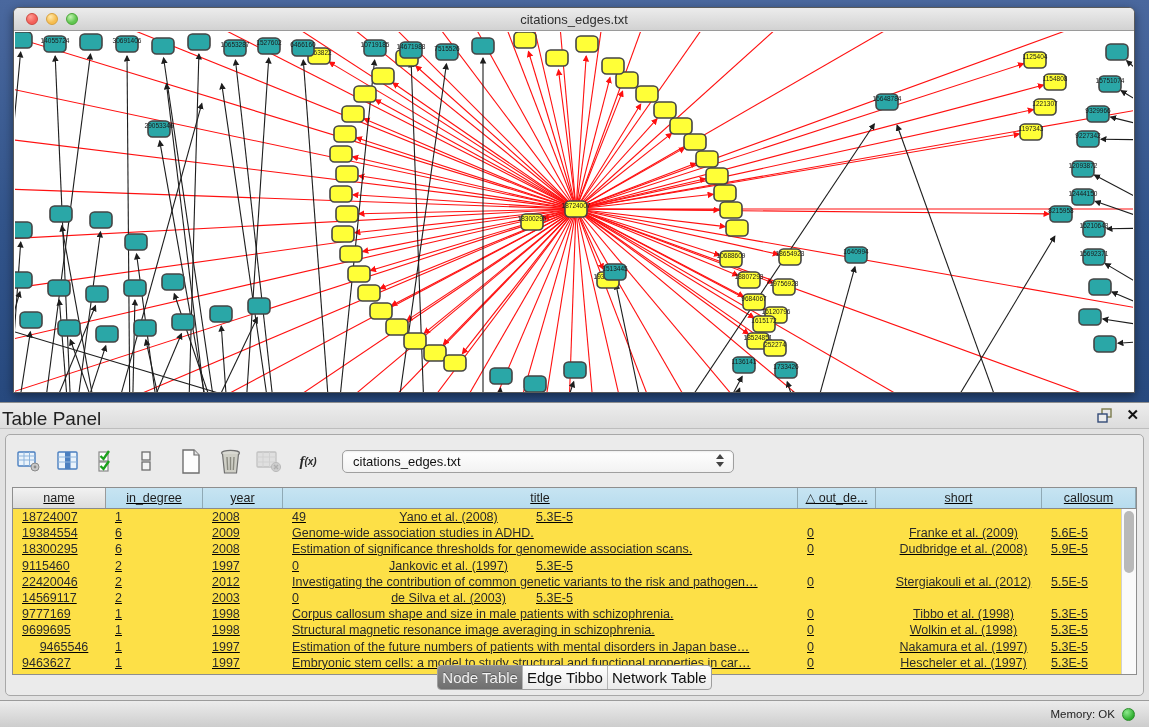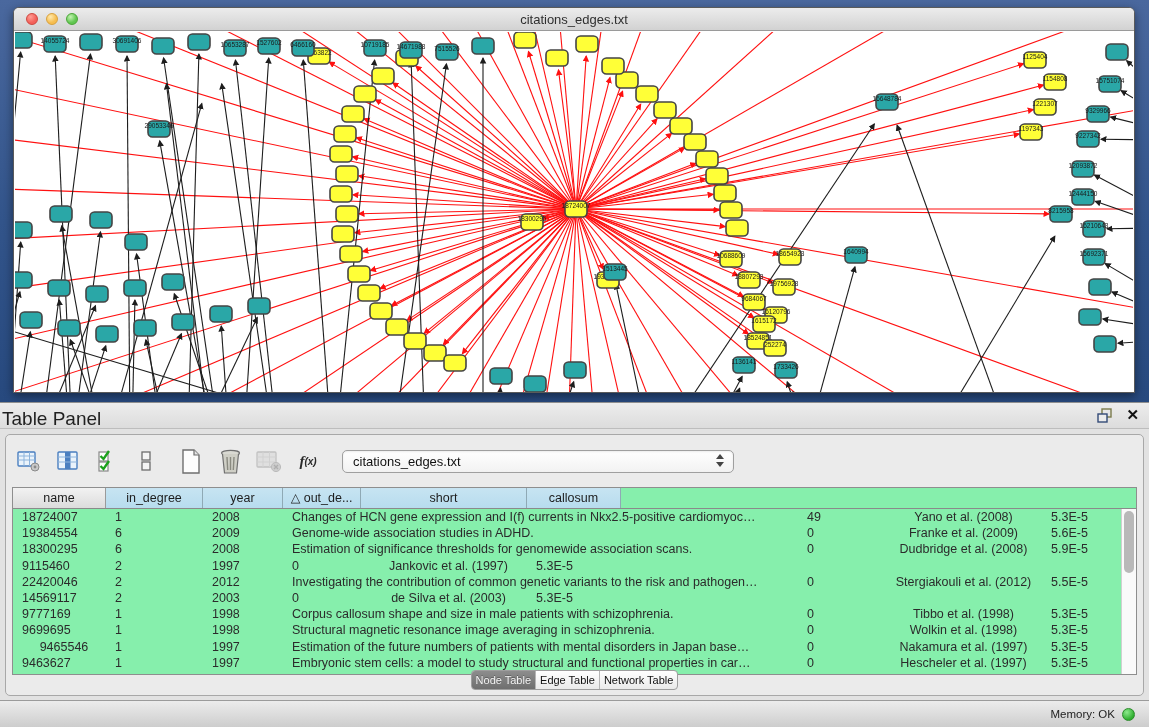--- a/index.html
+++ b/index.html
@@ -41,40 +41,40 @@
            border:1px solid #9f9f9f; border-radius:5px; position:relative;
            font-size:13px; color:#111; line-height:21px; padding-left:10px;
            box-shadow:inset 0 1px 2px rgba(0,0,0,.08); }
   .combo-arrows { position:absolute; right:8px; top:3px; width:9px; }
   .combo-arrows i { display:block; width:0; height:0; border-left:4px solid transparent; border-right:4px solid transparent; }
   .combo-arrows .up { border-bottom:5px solid #444; margin-bottom:3px; }
   .combo-arrows .dn { border-top:5px solid #444; }
 
   
   .tbl { position:absolute; left:6px; right:6px; top:52px; height:188px;
-         border:1px solid #8e8e8e; background:#86efac; display:flex; flex-direction:column; }
+         border:1px solid #8e8e8e; background:#fde047; display:flex; flex-direction:column;text-decoration:underline; }
   .thead { display:flex; height:21px; flex:0 0 21px; border-bottom:1px solid #8a8a8a; }
   .th { background:linear-gradient(#c7e4f2,#b7dcee); border-right:1px solid #8fa9b5;
         font-size:12.5px; color:#1c1c1c; text-align:center; line-height:20px;
         overflow:hidden; white-space:nowrap; }
   .th-gray { background:linear-gradient(#f2f2f2,#dcdcdc); border-right:1px solid #9a9a9a; }
   .tbody { position:relative; flex:1; overflow:hidden; }
   .tr { display:flex; height:16.2px; }
   .td { font-size:12.5px; color:#2b2b2b; line-height:16px; padding:0 0 0 9px;
         overflow:hidden; white-space:nowrap; }
   .vscroll { position:absolute; right:0; top:21px; bottom:0; width:15px;
              background:#fafafa; border-left:1px solid #d0d0d0; }
   .vthumb { position:absolute; left:2px; top:2px; width:10px; height:62px;
             background:#b9b9b9; border-radius:6px; }
 
   
   .tabs-row { position:absolute; left:0; right:0; bottom:5px; display:flex; justify-content:center; }
   .seg { display:flex; border:1px solid #9e9e9e; border-radius:4px; overflow:hidden;
          background:linear-gradient(#ffffff,#eaeaea); }
-  .tab { padding:3px 4px; font-size:11px; color:#111; border-right:1px solid #b5b5b5; }
+  .tab { padding:3px 4px; font-size:15px; color:#111; border-right:1px solid #b5b5b5; }
   .tab:last-child { border-right:none; }
   .tab.sel { background:linear-gradient(#8d8d8d,#6f6f6f); color:#f3f3f3; text-shadow:0 -1px 0 rgba(0,0,0,.3); }
 
   
   .status-bar { position:absolute; left:0; bottom:0; width:1149px; height:27px;
                 background:linear-gradient(#ececec,#cdcdcd); border-top:1px solid #9b9b9b;
                 display:flex; align-items:center; justify-content:flex-end; gap:7px; padding-right:14px; }
   .mem-label { font-size:11.5px; color:#222; }
   .mem-dot { width:13px; height:13px; border-radius:50%;
              background:radial-gradient(circle at 35% 30%, #8dea8d,#2fae2f 70%); border:1px solid #2b8c2b; }
@@ -471,30 +471,30 @@
             <i class="dn"></i>
           </span>
       </div>
     </div>
 
     <div class="tbl">
       <div class="thead">
           <div class="th th-gray" style="flex: 0 0 93px;">name</div>
           <div class="th" style="flex: 0 0 97px;">in_degree</div>
           <div class="th" style="flex: 0 0 80px;">year</div>
+          <div class="th" style="flex: 1 1 auto;">title</div>
           <div class="th" style="flex: 0 0 78px;">△ out_de...</div>
           <div class="th" style="flex: 0 0 166px;">short</div>
           <div class="th" style="flex: 0 0 94px;">callosum</div>
         </div>
       <div class="tbody">
           <div class="tr">
             <div class="td" style="flex: 0 0 93px; text-align: left;">18724007</div>
             <div class="td" style="flex: 0 0 97px; text-align: left;">1</div>
             <div class="td" style="flex: 0 0 80px; text-align: left;">2008</div>
-            <div class="td" style="flex: 1 1 auto; text-align: left;">Changes of HCN gene expression and I(f) currents in Nkx2.5-positive cardiomyoc…</div>
             <div class="td" style="flex: 0 0 78px; text-align: left;">49</div>
             <div class="td" style="flex: 0 0 166px; text-align: center;">Yano et al. (2008)</div>
             <div class="td" style="flex: 0 0 94px; text-align: left;">5.3E-5</div>
           </div>
           <div class="tr">
             <div class="td" style="flex: 0 0 93px; text-align: left;">19384554</div>
             <div class="td" style="flex: 0 0 97px; text-align: left;">6</div>
             <div class="td" style="flex: 0 0 80px; text-align: left;">2009</div>
             <div class="td" style="flex: 1 1 auto; text-align: left;">Genome-wide association studies in ADHD.</div>
             <div class="td" style="flex: 0 0 78px; text-align: left;">0</div>
@@ -573,21 +573,21 @@
           </div>
         </div>
       <div class="vscroll">
         <div class="vthumb"></div>
       </div>
     </div>
 
     <div class="tabs-row">
       <div class="seg" id="seg-tabs">
           <div class="tab sel">Node Table</div>
-          <div class="tab">Edge Table</div>
+          <div class="tab">Edge Tibbo</div>
           <div class="tab">Network Table</div>
         </div>
     </div>
   </div>
 </div>
 
 <div class="status-bar">
   <span class="mem-label">Memory: OK</span>
   <span class="mem-dot"></span>
 </div>

